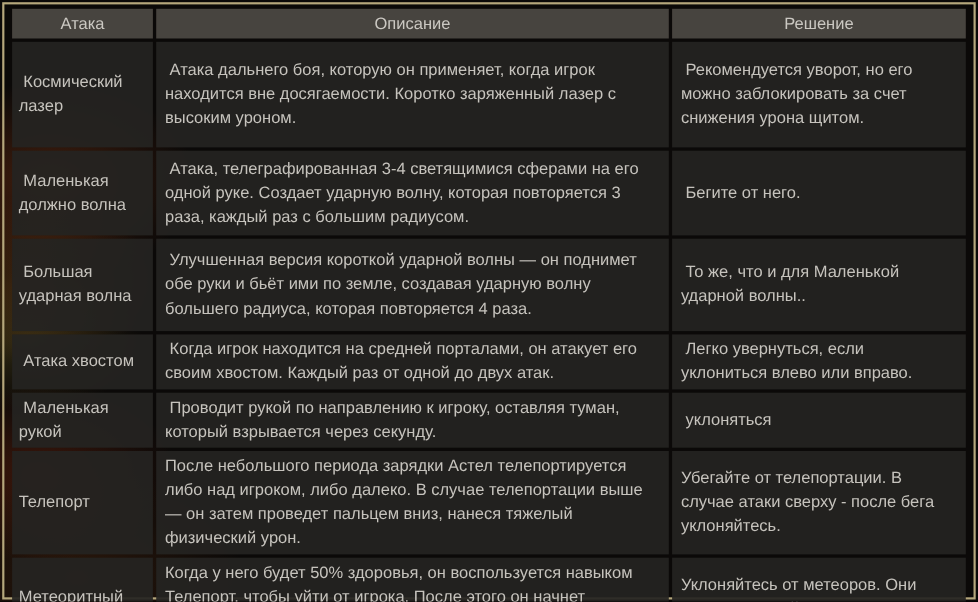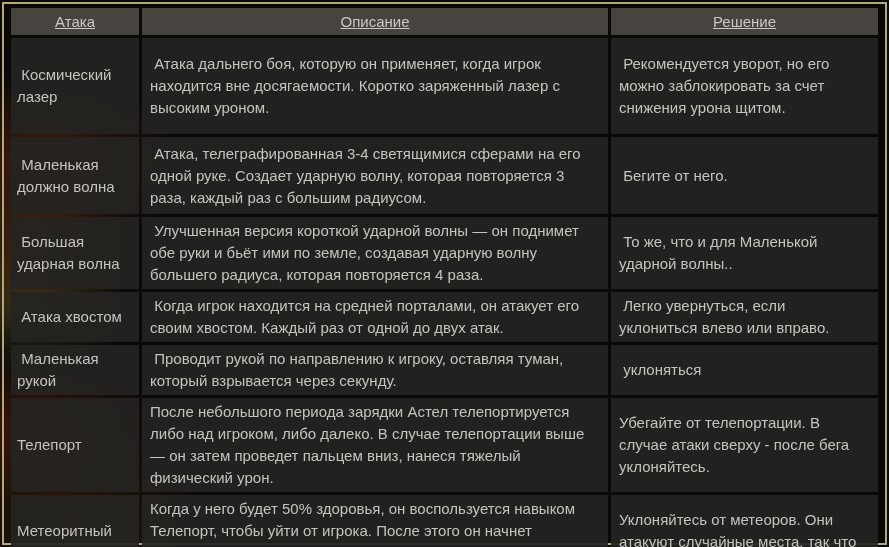--- a/index.html
+++ b/index.html
@@ -39,34 +39,33 @@
   }
   col.c1{width:128px;}
   col.c2{width:466px;}
   col.c3{width:267px;}
   th{
     background:var(--header-bg);
     color:var(--header-text);
     font-size:15px;font-weight:400;
     text-align:center;vertical-align:middle;
     height:27px;
-    text-decoration:underline;
   }
   td{
     background:rgba(37,35,33,0.93);
     color:var(--body-text);
     font-size:15px;line-height:22px;
     vertical-align:middle;
     white-space:pre-wrap;
     padding:3px 12px 3px 8px;
   }
   td.attack{padding-left:6px;padding-right:6px;}
   tr.r1{height:96px;}
   tr.r2{height:77px;}
-  tr.r3{height:72px;}
+  tr.r3{height:84px;}
   tr.r4{height:47px;}
   tr.r5{height:47px;}
   tr.r6{height:78px;}
   tr.r7{height:68px;}
 </style>
 </head>
 <body>
 
 <div class="stage">
   <div class="frame-border"></div>

